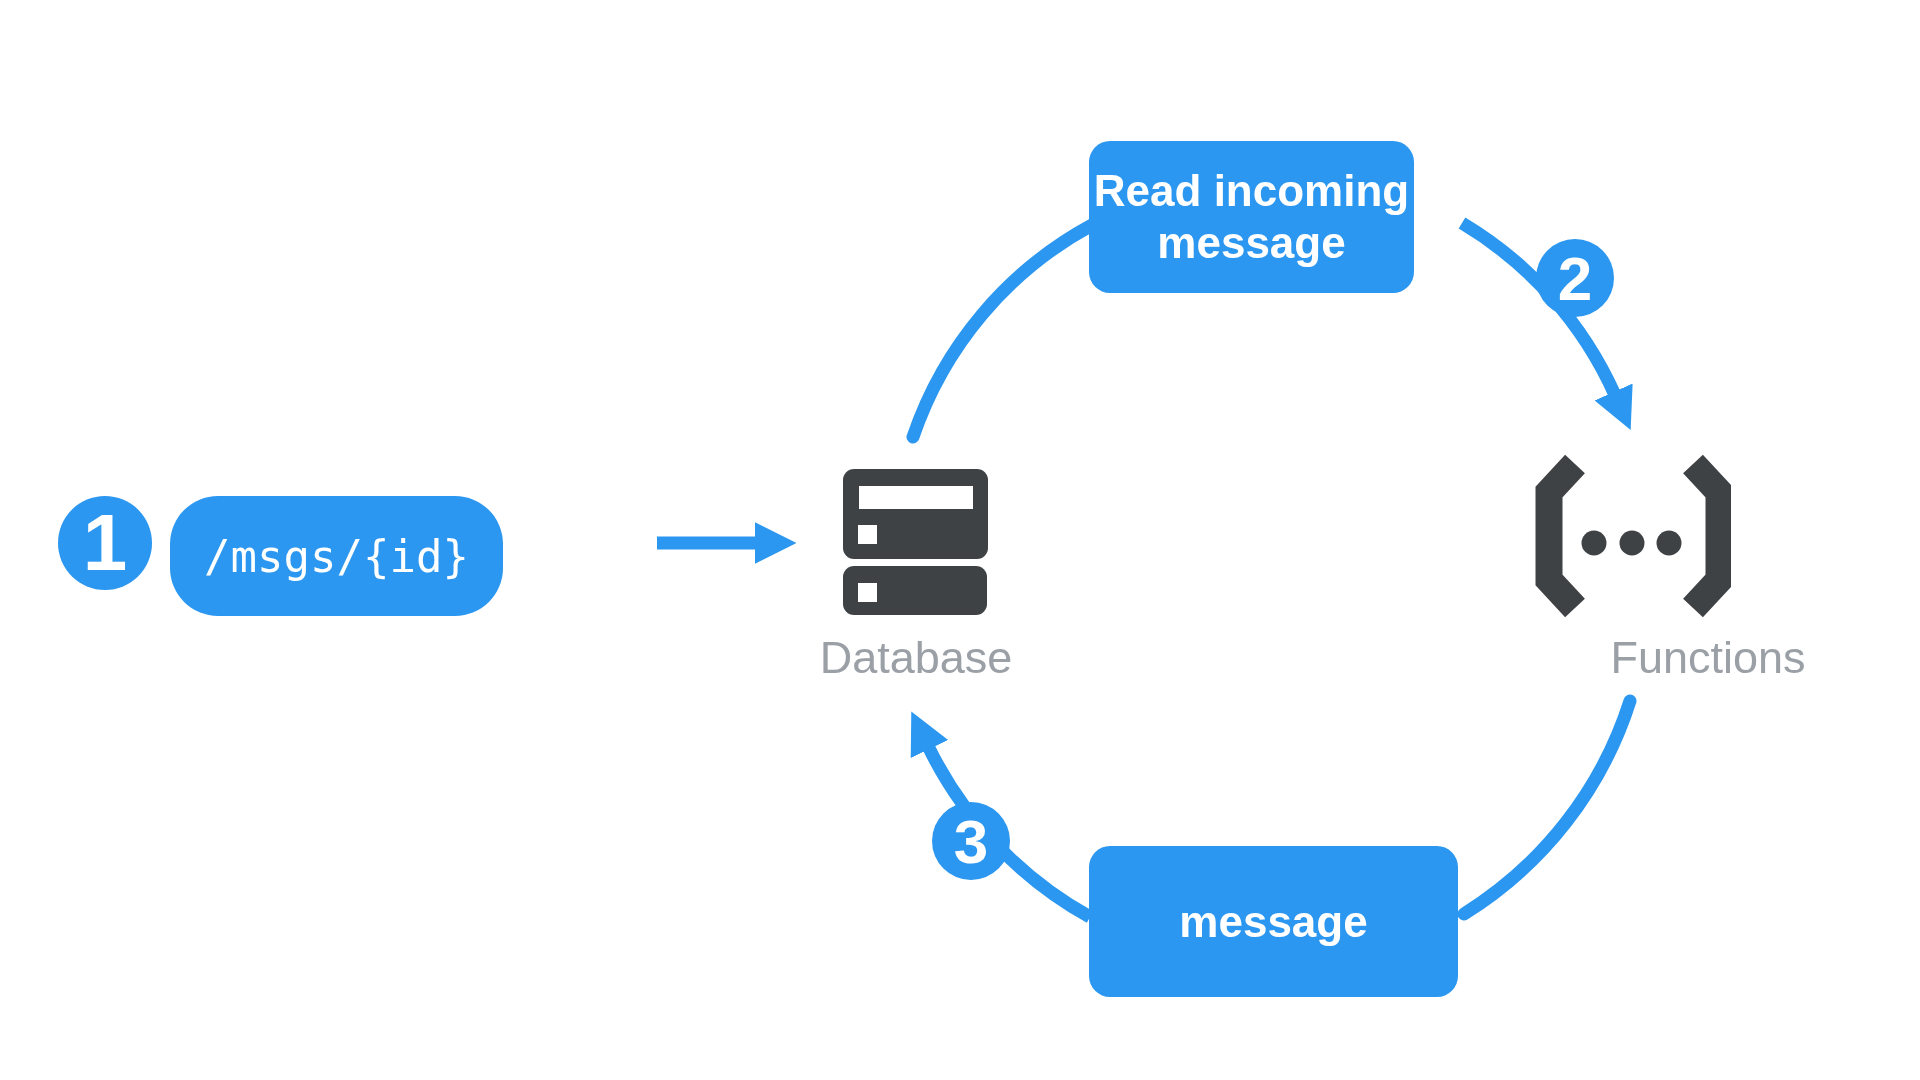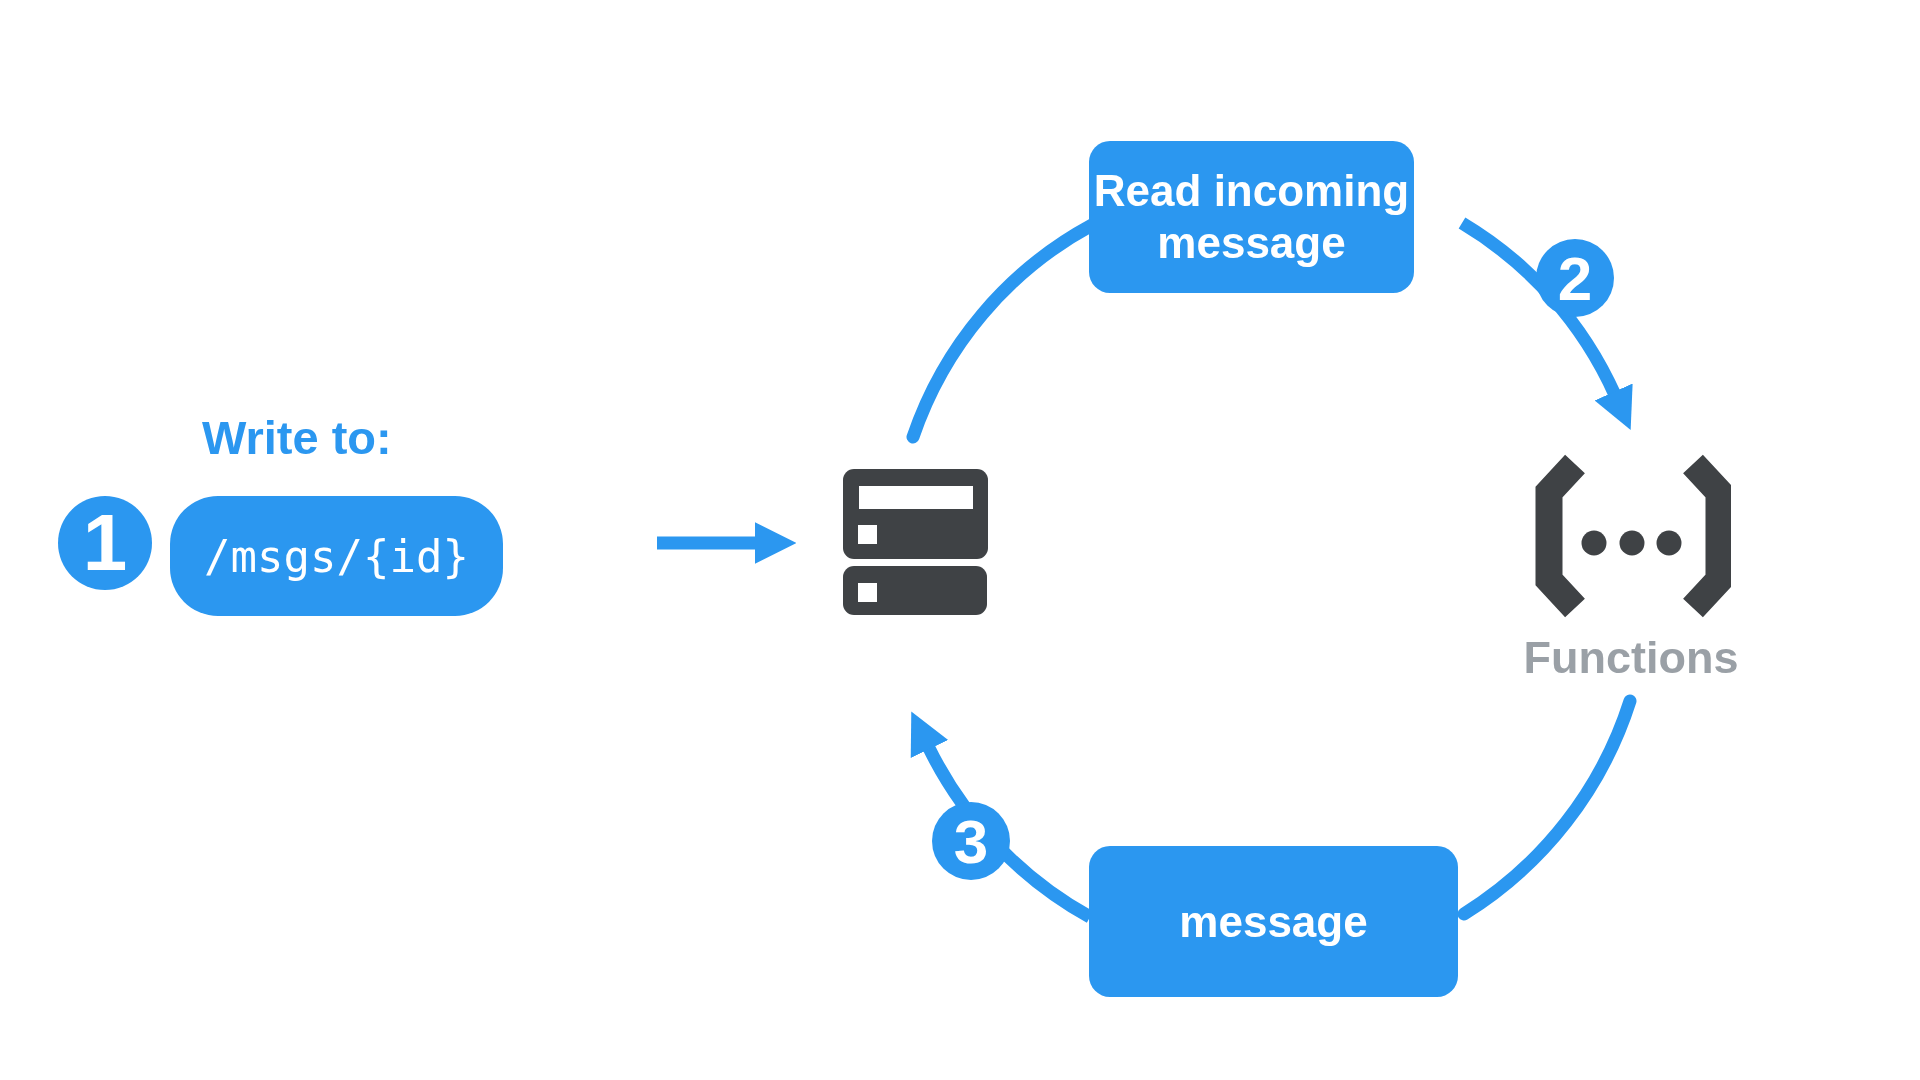--- a/index.html
+++ b/index.html
@@ -46,21 +46,21 @@
 
   .node-icon { position:absolute; z-index:2; }
   .database-icon-wrap  { left:843px;  top:468px; }
   .functions-icon-wrap { left:1535px; top:450px; }
 
   .node-label {
     position:absolute; width:400px; text-align:center;
     color:#9AA0A6; font-size:45px; line-height:48px; z-index:2;
   }
   .database-label  { left:716px;  top:634px; }
-  .functions-label { left:1431px; top:634px;font-weight:bold; }
+  .functions-label { left:1508px; top:634px; }
 </style>
 </head>
 <body>
 
 <div class="canvas">
 
   <svg class="flow-svg" width="1920" height="1080" viewBox="0 0 1920 1080">
     <defs>
       <marker id="ah" viewBox="0 0 10 10" refX="0.8" refY="5" markerWidth="3.2" markerHeight="4" orient="auto">
         <path d="M 0 0 L 10 5 L 0 10 Z" fill="#2B97F0"></path>
@@ -71,39 +71,39 @@
 
     <path d="M 913 437 A 380 380 0 0 1 1092 225" stroke="#2B97F0" stroke-width="13" fill="none" stroke-linecap="round"></path>
 
     <path d="M 1462 223 A 382 382 0 0 1 1615 395" stroke="#2B97F0" stroke-width="13" fill="none" marker-end="url(#ah)"></path>
 
     <path d="M 1630 701 A 390 390 0 0 1 1464 914" stroke="#2B97F0" stroke-width="13" fill="none" stroke-linecap="round"></path>
 
     <path d="M 1090 917 A 390 390 0 0 1 928 746" stroke="#2B97F0" stroke-width="13" fill="none" marker-end="url(#ah)"></path>
   </svg>
 
-  <div class="write-to-label">Write to:</div>
 
   <div class="badge badge-1">
     <span>1</span>
   </div>
 
   <div class="path-pill">
     <code>/msgs/{id}</code>
   </div>
 
   <div class="node-icon database-icon-wrap">
     <svg width="146" height="148" viewBox="0 0 146 148">
       <rect x="0" y="1" width="145" height="90" rx="11" fill="#3F4245"></rect>
       <rect x="16" y="18" width="114" height="23" fill="#ffffff"></rect>
       <rect x="15" y="57" width="19" height="19" fill="#ffffff"></rect>
       <rect x="0" y="98" width="144" height="49" rx="11" fill="#3F4245"></rect>
       <rect x="15" y="115" width="19" height="19" fill="#ffffff"></rect>
     </svg>
   </div>
+  <div class="node-label database-label">Database</div>
 
   <div class="node-icon functions-icon-wrap">
     <svg width="196" height="175" viewBox="0 0 196 175">
       <path d="M 40 14 L 14 42 L 14 130 L 40 158" fill="none" stroke="#3F4245" stroke-width="27" stroke-linejoin="miter"></path>
       <path d="M 158 14 L 184 42 L 184 130 L 158 158" fill="none" stroke="#3F4245" stroke-width="27" stroke-linejoin="miter"></path>
       <circle cx="59" cy="93" r="12.5" fill="#3F4245"></circle>
       <circle cx="97" cy="93" r="12.5" fill="#3F4245"></circle>
       <circle cx="134" cy="93" r="12.5" fill="#3F4245"></circle>
     </svg>
   </div>

